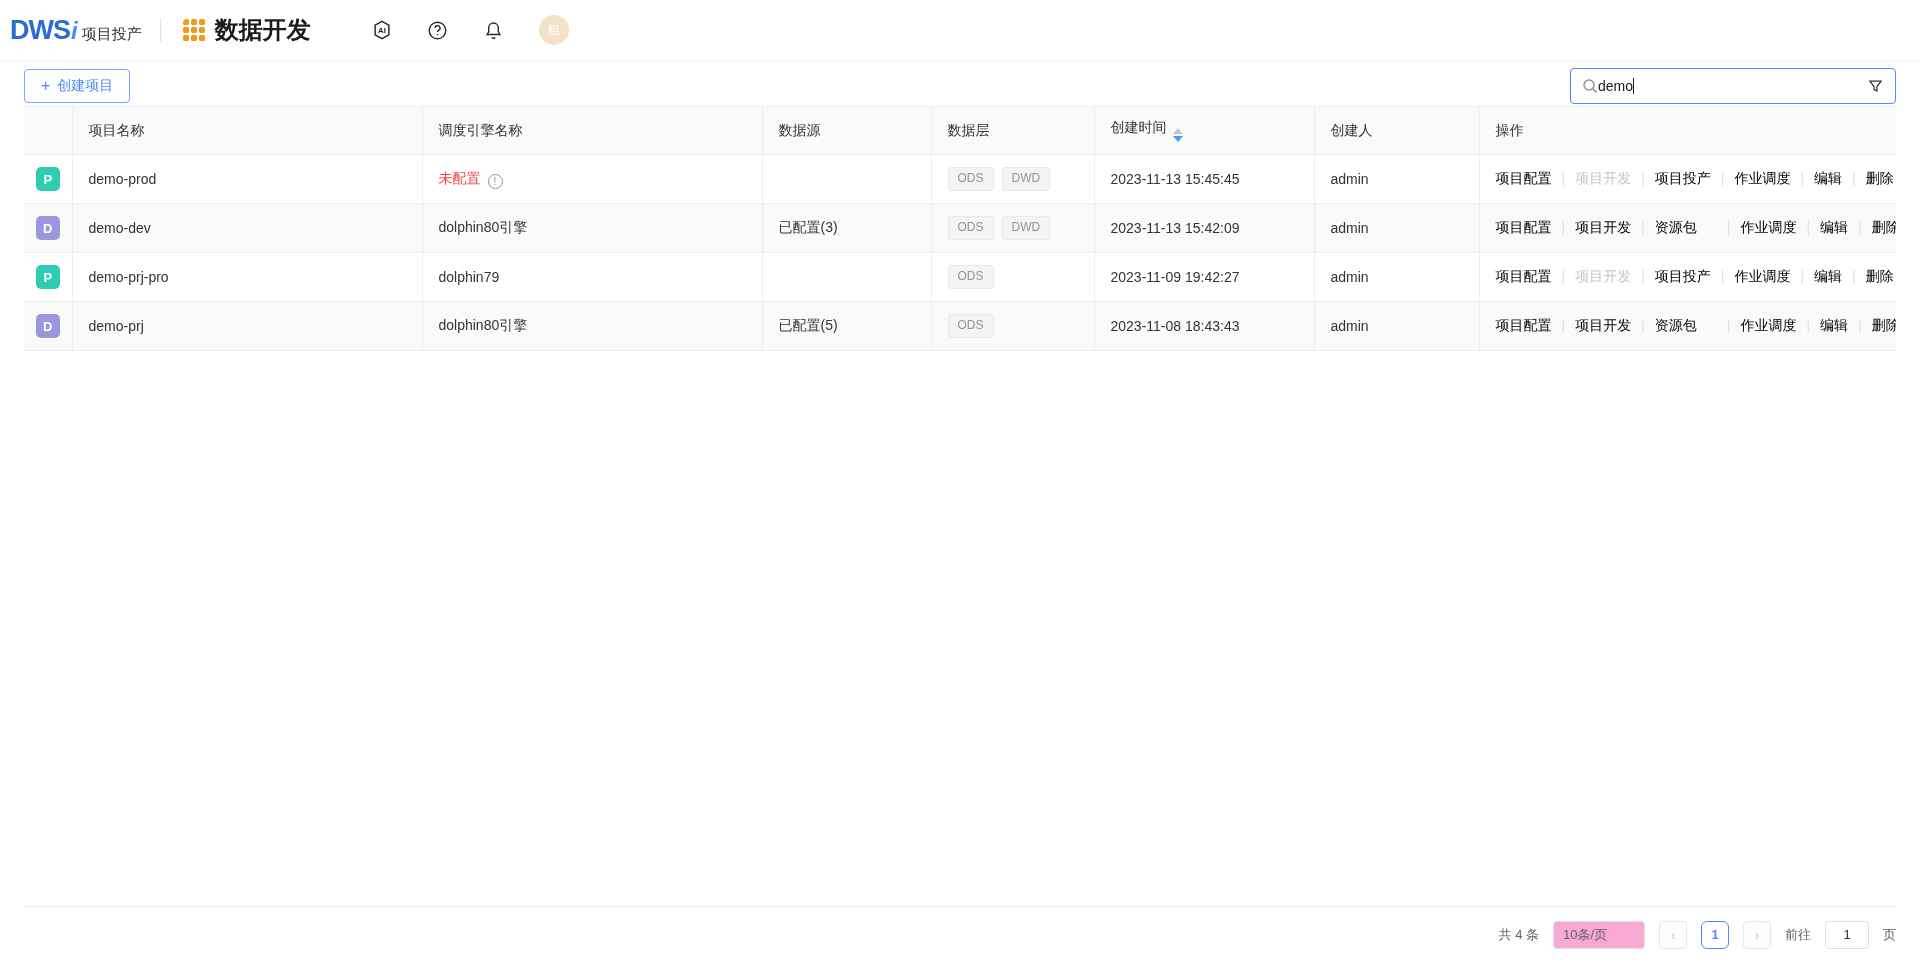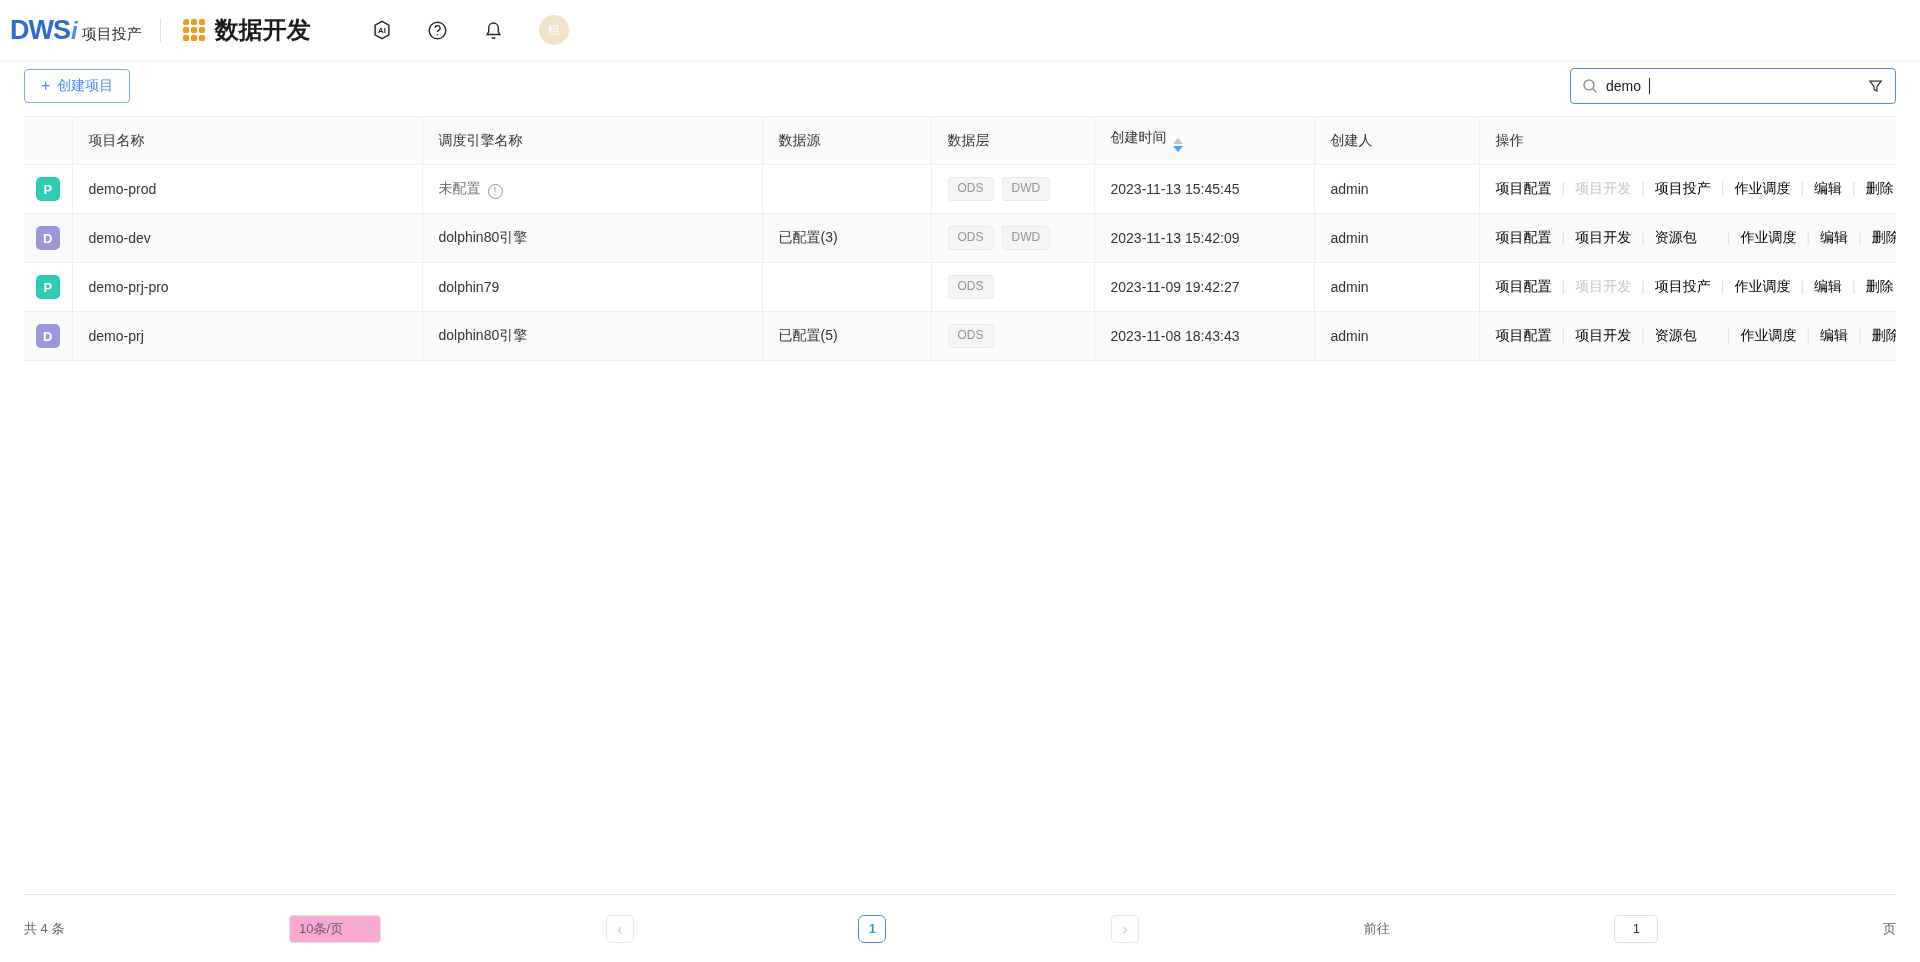--- a/index.html
+++ b/index.html
@@ -21,49 +21,49 @@
   .menu-search { margin-left:auto; width:256px; height:30px; border:1px solid #e4e7ed; border-radius:16px; display:flex; align-items:center; padding:0 14px; gap:8px; color:#c0c4cc; font-size:13px; background:#fff; }
   .topbar-icons { display:flex; align-items:center; gap:34px; margin-left:60px; }
   .tb-icon { width:22px; height:22px; display:flex; align-items:center; justify-content:center; cursor:pointer; }
   .avatar { width:30px; height:30px; border-radius:50%; background:#f2e2c6; color:#fff; font-size:12px; display:flex; align-items:center; justify-content:center; cursor:pointer; }
 
   
   .content { padding:0 24px; }
   .toolbar { margin-top:8px; display:flex; justify-content:space-between; align-items:center; }
   .create-btn { height:34px; padding:0 16px; border:1px solid #7ea5f8; border-radius:4px; background:#fff; color:#4d87fa; font-size:14px; display:flex; align-items:center; gap:7px; cursor:pointer; }
   .create-btn .plus { font-size:16px; line-height:1; }
-  .tbl-search { width:326px; height:36px; border:1px solid #4d87fa; border-radius:4px; display:flex; align-items:center; padding:0 11px; gap:8px; background:#fff; }
+  .tbl-search { width:326px; height:36px; border:1px solid #4d87fa; border-radius:4px; display:flex; align-items:center; padding:0 11px; background:#fff; }
   .tbl-search .txt { font-size:14px; color:#1a1a1a; }
   .caret-bar { width:1px; height:16px; background:#1a1a1a; display:inline-block; }
   .tbl-search .funnel { margin-left:auto; display:flex; cursor:pointer; }
 
   
-  table { width:100%; border-collapse:collapse; table-layout:fixed; margin-top:12px; }
+  table { width:100%; border-collapse:collapse; table-layout:fixed; margin-top:2px; }
   th, td { border-bottom:1px solid #ebeef5; border-right:1px solid #ebeef5; padding:0 16px; font-size:14px; text-align:left; overflow:hidden; white-space:nowrap; }
   th:last-child, td:last-child { border-right:none; }
   thead th { background:#fafafa; height:48px; color:#333; font-weight:400; border-top:1px solid #ebeef5; }
   tbody td { height:49px; color:#333; background:#fff; }
   tr.stripe td { background:#fafafa; }
   .c-badge { text-align:center; padding:0; }
   .badge { display:inline-flex; width:24px; height:24px; border-radius:5px; color:#fff; font-size:13px; font-weight:700; align-items:center; justify-content:center; vertical-align:middle; }
-  .warn { color:#737373;text-align:center; }
+  .warn { color:#ef4444;text-align:center; }
   .info-ic { display:inline-flex; width:15px; height:15px; border:1px solid #909399; border-radius:50%; color:#909399; font-size:10px; align-items:center; justify-content:center; margin-left:7px; vertical-align:-2px; }
   .info-ic::before { content:"!"; }
   .tag { display:inline-block; padding:3px 9px; font-size:12px; color:#909399; background:#f4f4f5; border:1px solid #e9e9eb; border-radius:3px; margin-right:8px; line-height:1.3; }
   .action { color:#000000; cursor:pointer; }
   .action.disabled { color:#c0c4cc; cursor:not-allowed; }
   .action.gap { margin-right:20px; }
   .sep { color:#dde1e8; margin:0 10px; }
   .sort { display:inline-flex; flex-direction:column; gap:2px; margin-left:6px; vertical-align:-2px; cursor:pointer; }
   .sort i { width:0; height:0; border-left:5px solid transparent; border-right:5px solid transparent; }
   .sort .up { border-bottom:6px solid #c0c4cc; }
   .sort .down { border-top:6px solid #409eff; }
 
   
-  .footer { position:absolute; left:24px; right:24px; bottom:0; height:68px; border-top:1px solid #e8e8e8; display:flex; align-items:center; justify-content:space-between; gap:14px; font-size:13px; color:#606266; background:#fff; }
+  .footer { position:absolute; left:24px; right:24px; bottom:0; height:56px; border-top:1px solid #e8e8e8; display:flex; align-items:center; justify-content:flex-end; gap:14px; font-size:13px; color:#606266; background:#fff; }
   .psize { width:92px; height:28px; border:1px solid #dcdfe6; border-radius:4px; display:flex; align-items:center; justify-content:space-between; padding:0 9px; cursor:pointer; background:#f9a8d4; }
   .chev { width:8px; height:8px; border-right:1.5px solid #c0c4cc; border-bottom:1.5px solid #c0c4cc; transform:rotate(45deg) translateY(-2px); }
   .pg-btn { width:28px; height:28px; border:1px solid #e4e7ed; border-radius:4px; background:#fdfdfd; display:flex; align-items:center; justify-content:center; color:#c0c4cc; cursor:default; }
   .pg-cur { width:28px; height:28px; border:1px solid #4d87fa; border-radius:6px; background:#fff; color:#4d87fa; font-weight:700; display:flex; align-items:center; justify-content:center; cursor:pointer; }
   .goto-input { width:44px; height:28px; border:1px solid #dcdfe6; border-radius:4px; text-align:center; font-size:13px; color:#303133; font-family:inherit; }
   .arrow { font-size:14px; line-height:1; }
 </style>
 </head>
 <body>
 

